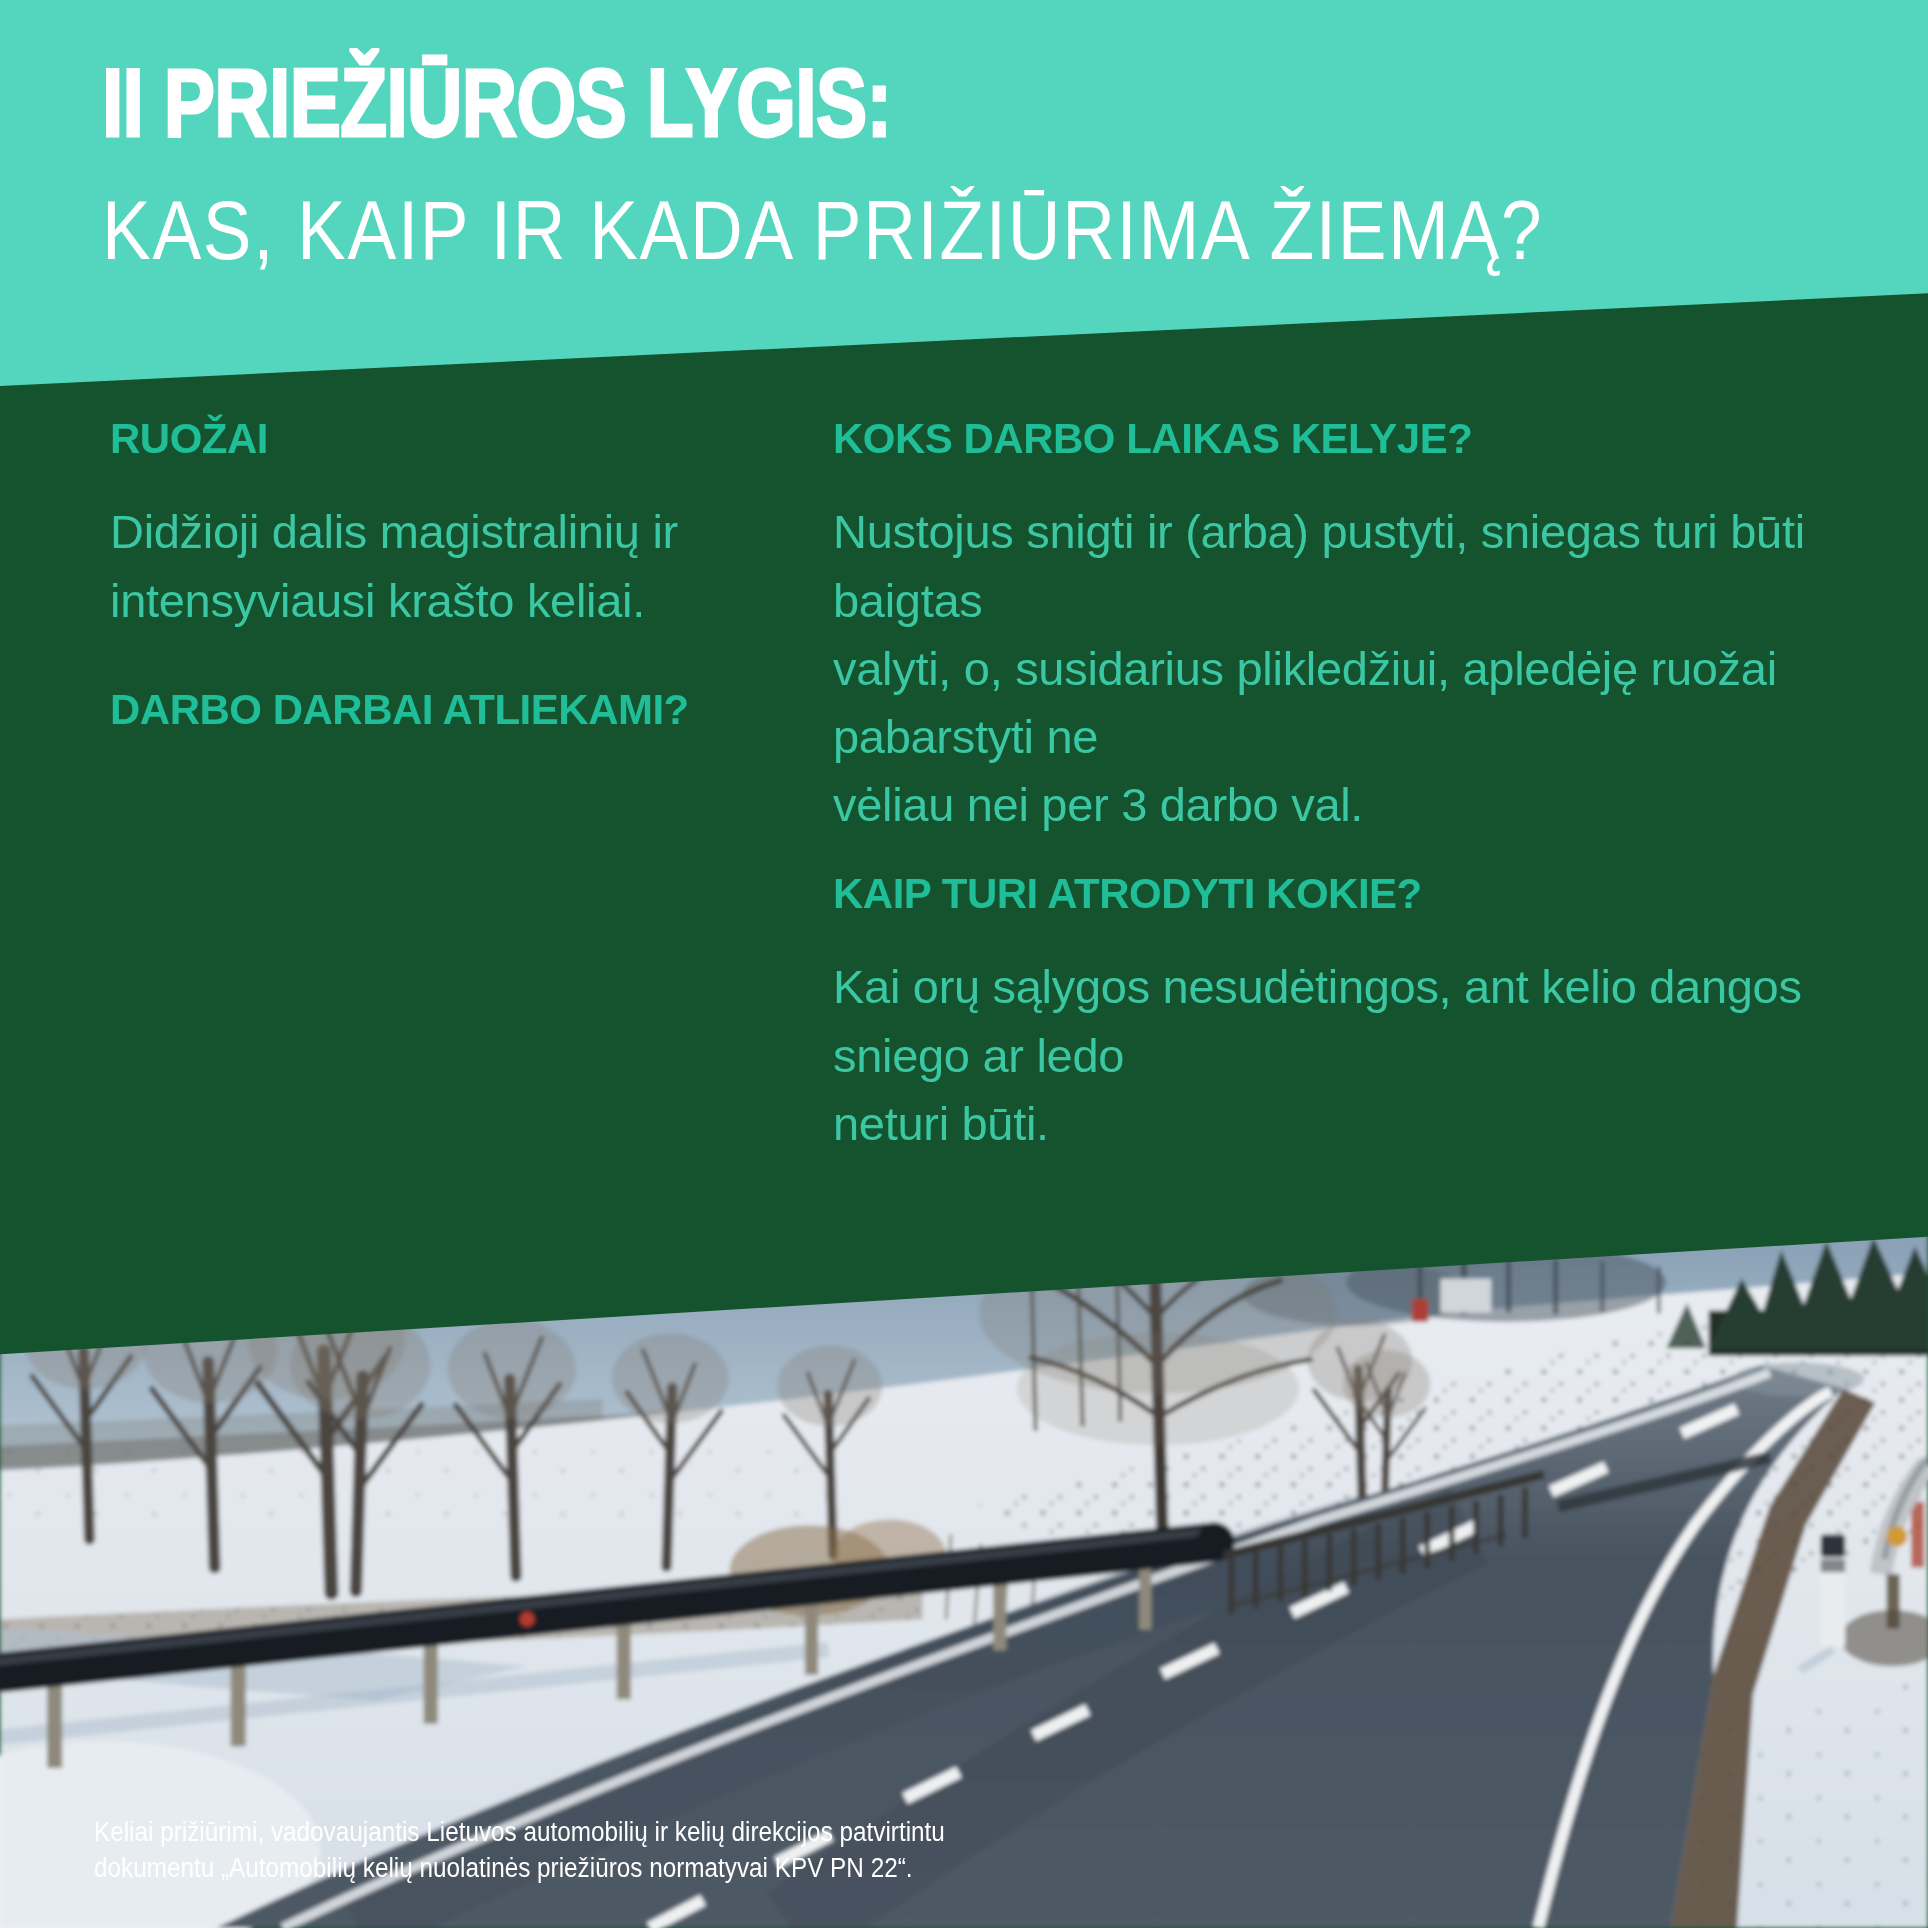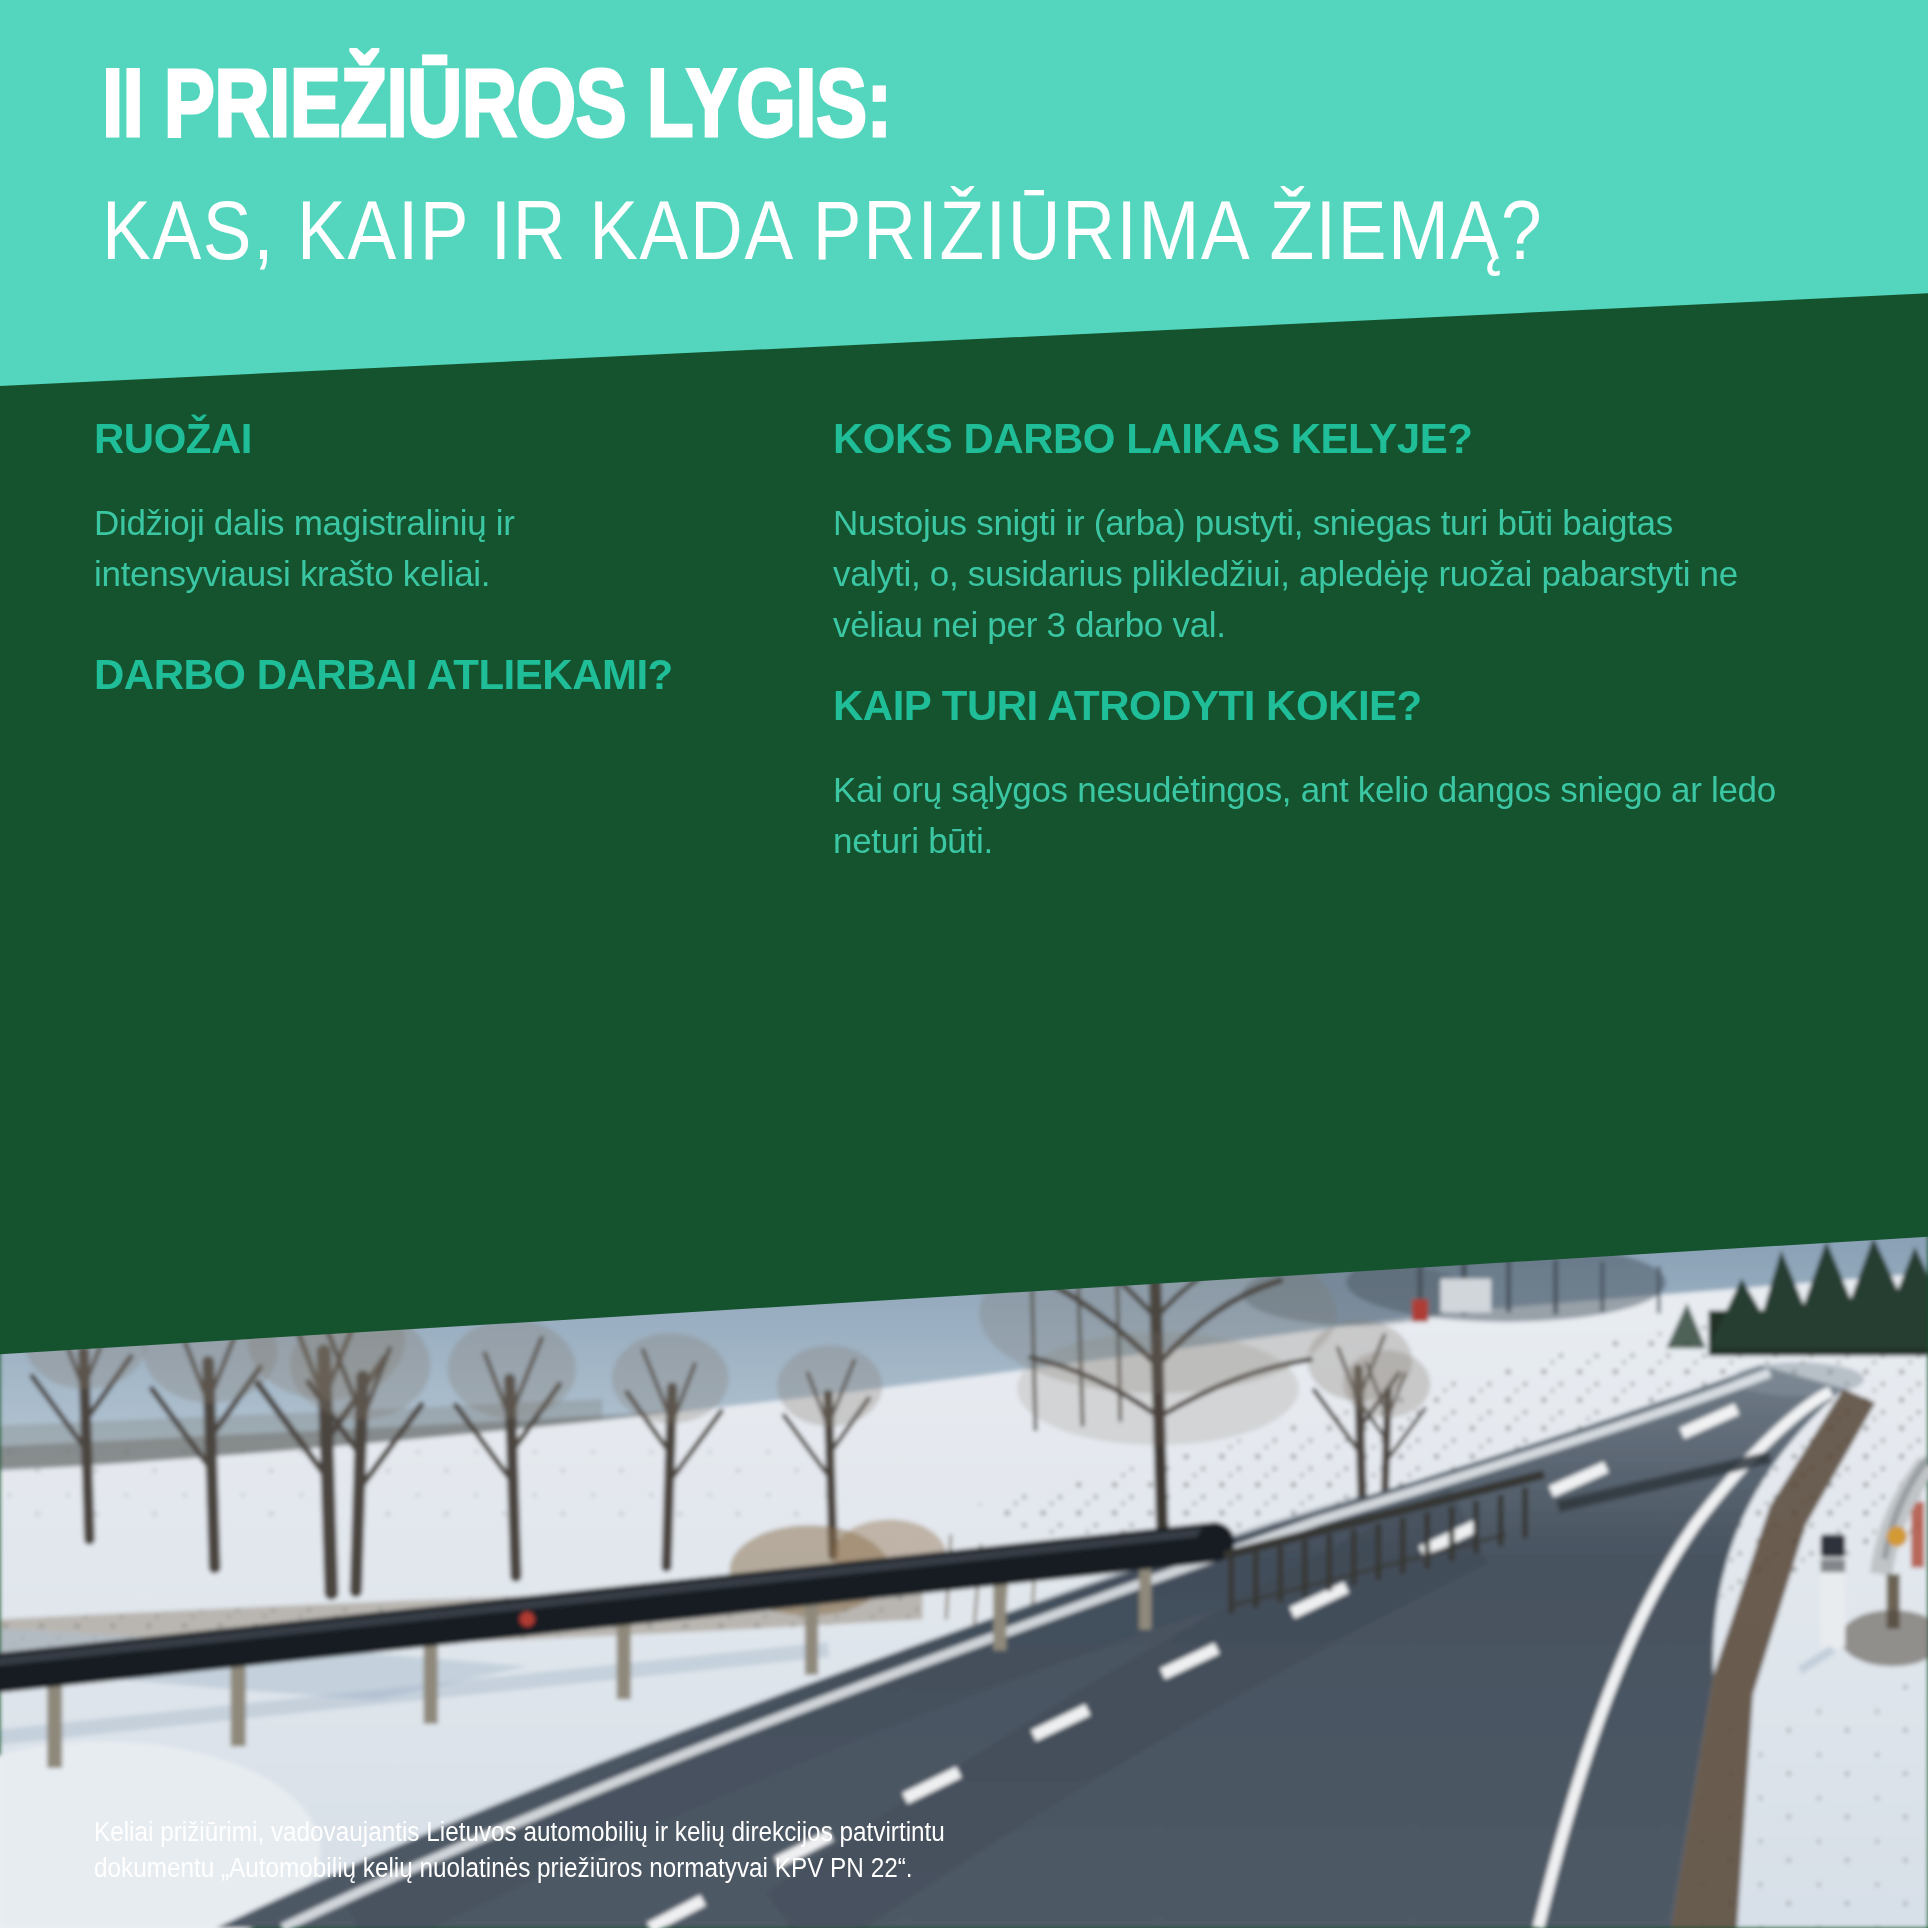--- a/index.html
+++ b/index.html
@@ -21,28 +21,28 @@
     transform:scaleX(.80);transform-origin:0 0;
   }
   .banner-subtitle{
     position:absolute;left:102px;top:185px;margin:0;
     font-size:83px;font-weight:400;color:#ffffff;
     letter-spacing:1.9px;line-height:1.1;white-space:nowrap;
     transform:scaleX(.88);transform-origin:0 0;
   }
   
   .col{position:absolute;top:414px;}
-  .col-left{left:94px;width:659px;}
+  .col-left{left:110px;width:659px;}
   .col-right{left:833px;width:1073px;}
   .sec-heading{
     margin:0 0 34px;font-size:42px;font-weight:bold;color:#1fbd98;
     letter-spacing:-0.5px;line-height:1.2;
   }
   .sec-body{
-    margin:0 0 30px;font-size:35px;font-weight:400;color:#3cc7a4;
+    margin:0 0 30px;font-size:47px;font-weight:400;color:#3cc7a4;
     letter-spacing:-0.3px;line-height:1.45;white-space:pre-line;
   }
   .sec-subhead{
     margin:0 0 38px;font-size:38px;font-weight:bold;color:#2ec19e;
     letter-spacing:-0.3px;line-height:1.2;
   }
   .gap-lg{margin-top:50px;}
   .gap-sm{margin-top:19px;}
   
   .photo{

